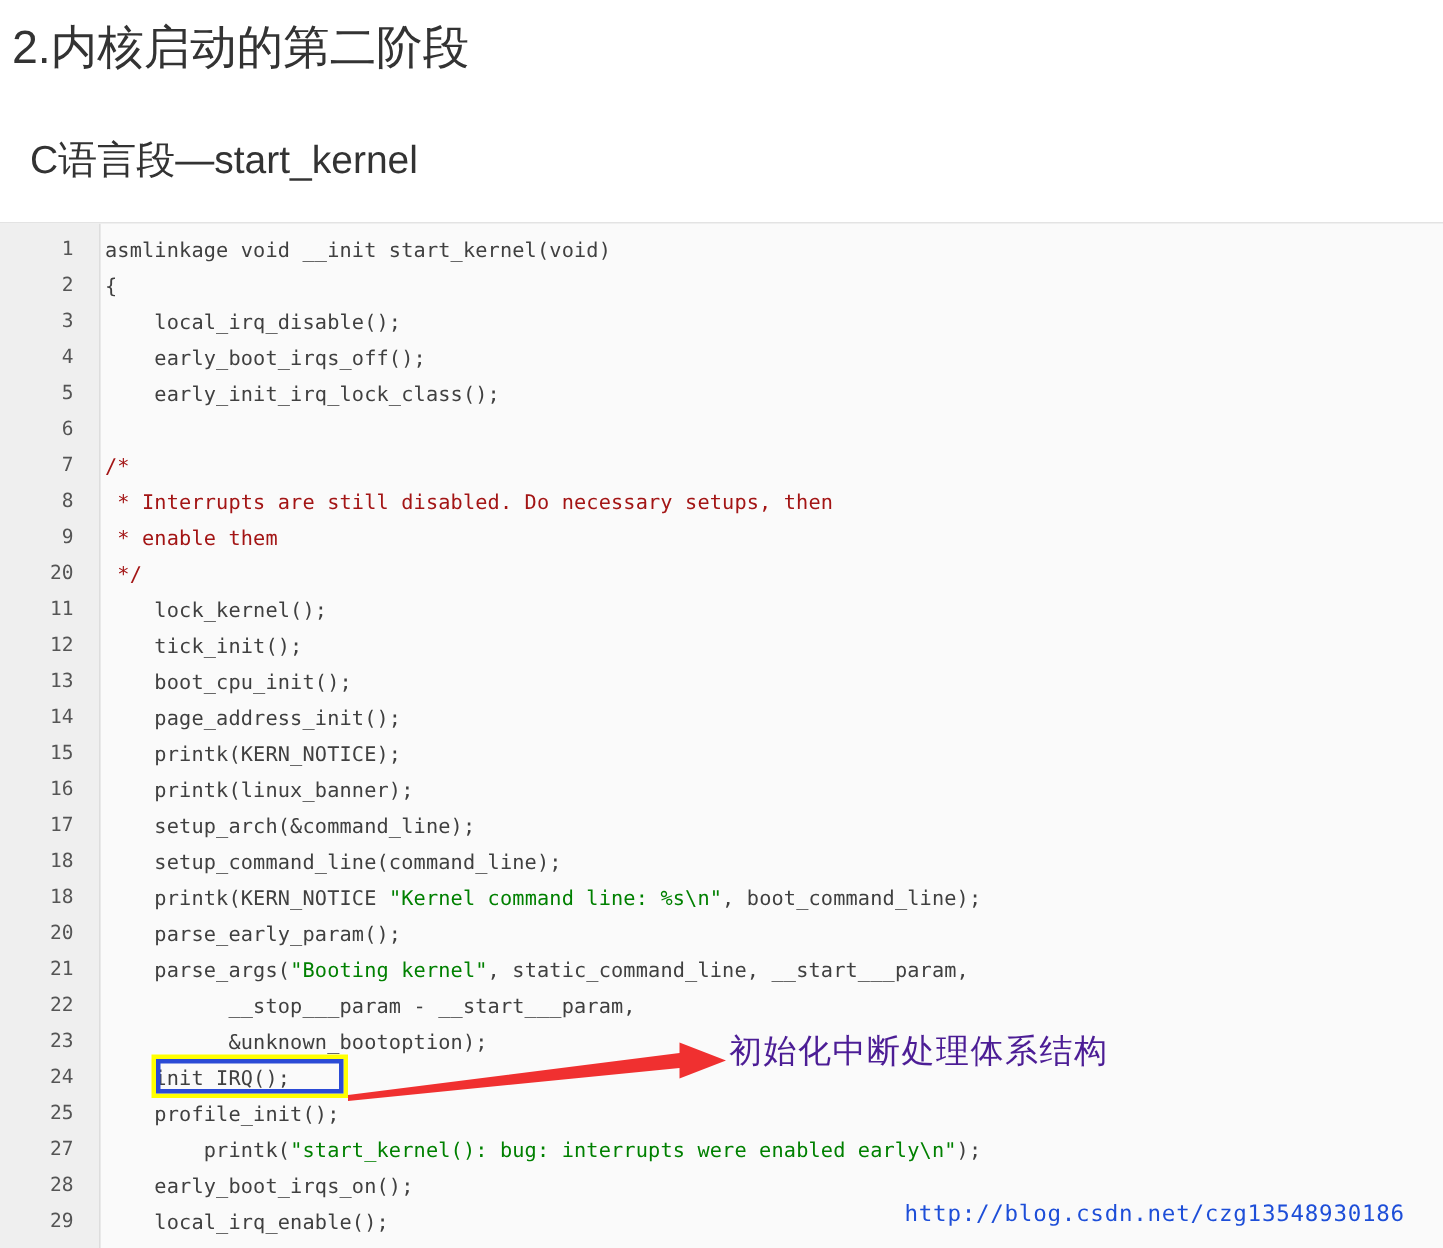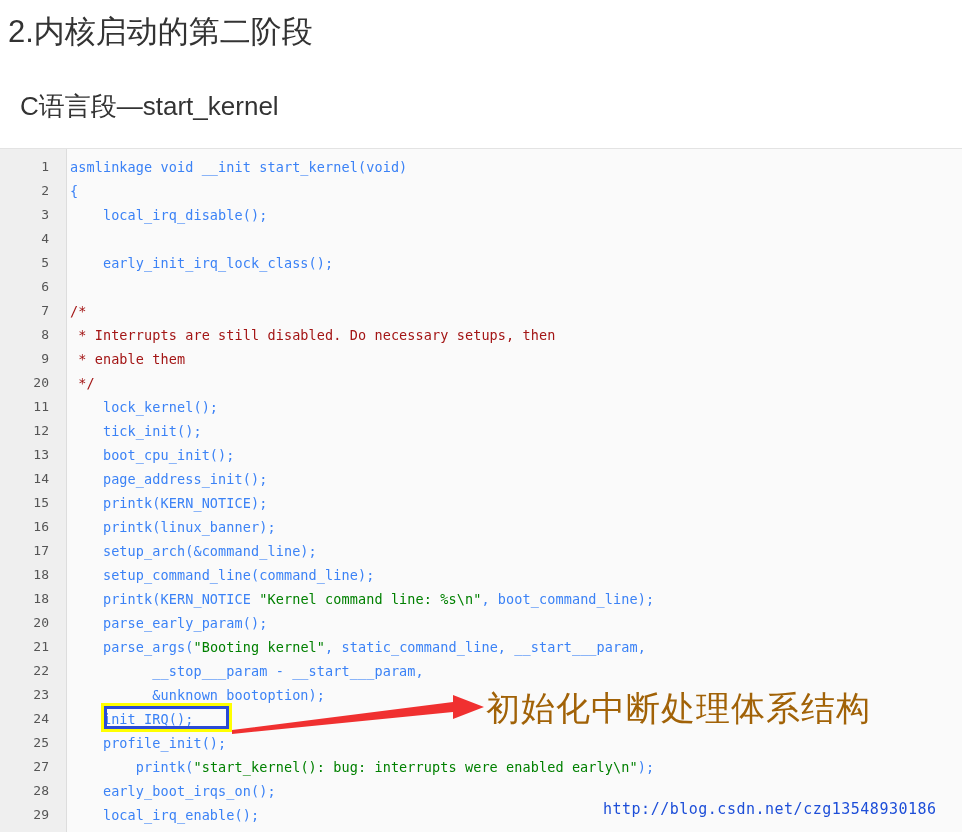--- a/index.html
+++ b/index.html
@@ -91,21 +91,21 @@
   .ct {
     padding-left: 12px;
     white-space: pre;
     color: #1a1a1a;
     font-family: "DejaVu Sans Mono", "Liberation Mono", monospace;
     font-size: 13.5px;
     letter-spacing: 0.1px;
   }
   .tok-com { color: #a31515; }
   .tok-str { color: #008000; }
-  .tok-plain { color: #3b82f6; }
+  .tok-plain { color: #404040; }
 
   
   .hl-box {
     position: absolute;
     left: 101px;
     top: 703px;
     width: 131px;
     height: 29px;
     border: 3px solid #ffff00;
     box-sizing: border-box;
@@ -128,22 +128,22 @@
     height: 50px;
     pointer-events: none;
   }
 
   
   .annotation {
     position: absolute;
     left: 486px;
     top: 686px;
     font-family: "DejaVu Sans", "Liberation Sans", sans-serif;
-    font-size: 34px;
-    color: #a16207;
+    font-size: 22px;
+    color: #4c1d95;
     white-space: nowrap;
     letter-spacing: 1px;
   }
 
   
   .watermark {
     position: absolute;
     left: 603px;
     top: 800px;
     font-family: "DejaVu Sans Mono", "Liberation Mono", monospace;
@@ -171,20 +171,21 @@
       <div class="code-row">
         <div class="ln">2</div>
         <div class="ct"><span class="tok-plain">{</span></div>
       </div>
       <div class="code-row">
         <div class="ln">3</div>
         <div class="ct"><span class="tok-plain">    local_irq_disable();</span></div>
       </div>
       <div class="code-row">
         <div class="ln">4</div>
+        <div class="ct"><span class="tok-plain">    early_boot_irqs_off();</span></div>
       </div>
       <div class="code-row">
         <div class="ln">5</div>
         <div class="ct"><span class="tok-plain">    early_init_irq_lock_class();</span></div>
       </div>
       <div class="code-row">
         <div class="ln">6</div>
         <div class="ct"><span class="tok-plain"></span></div>
       </div>
       <div class="code-row">

